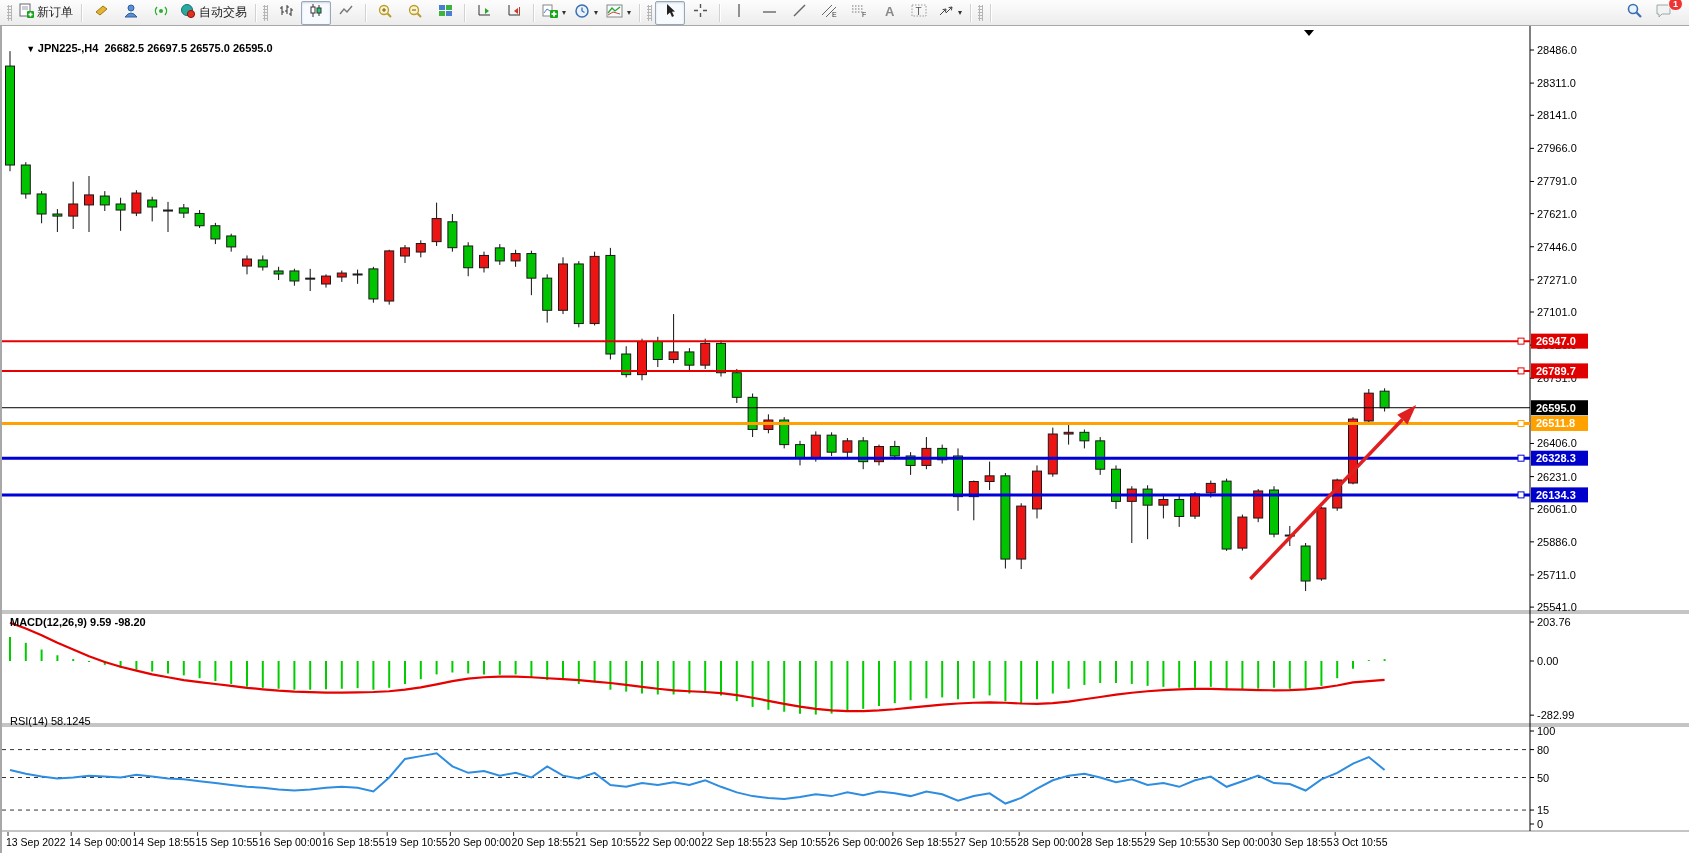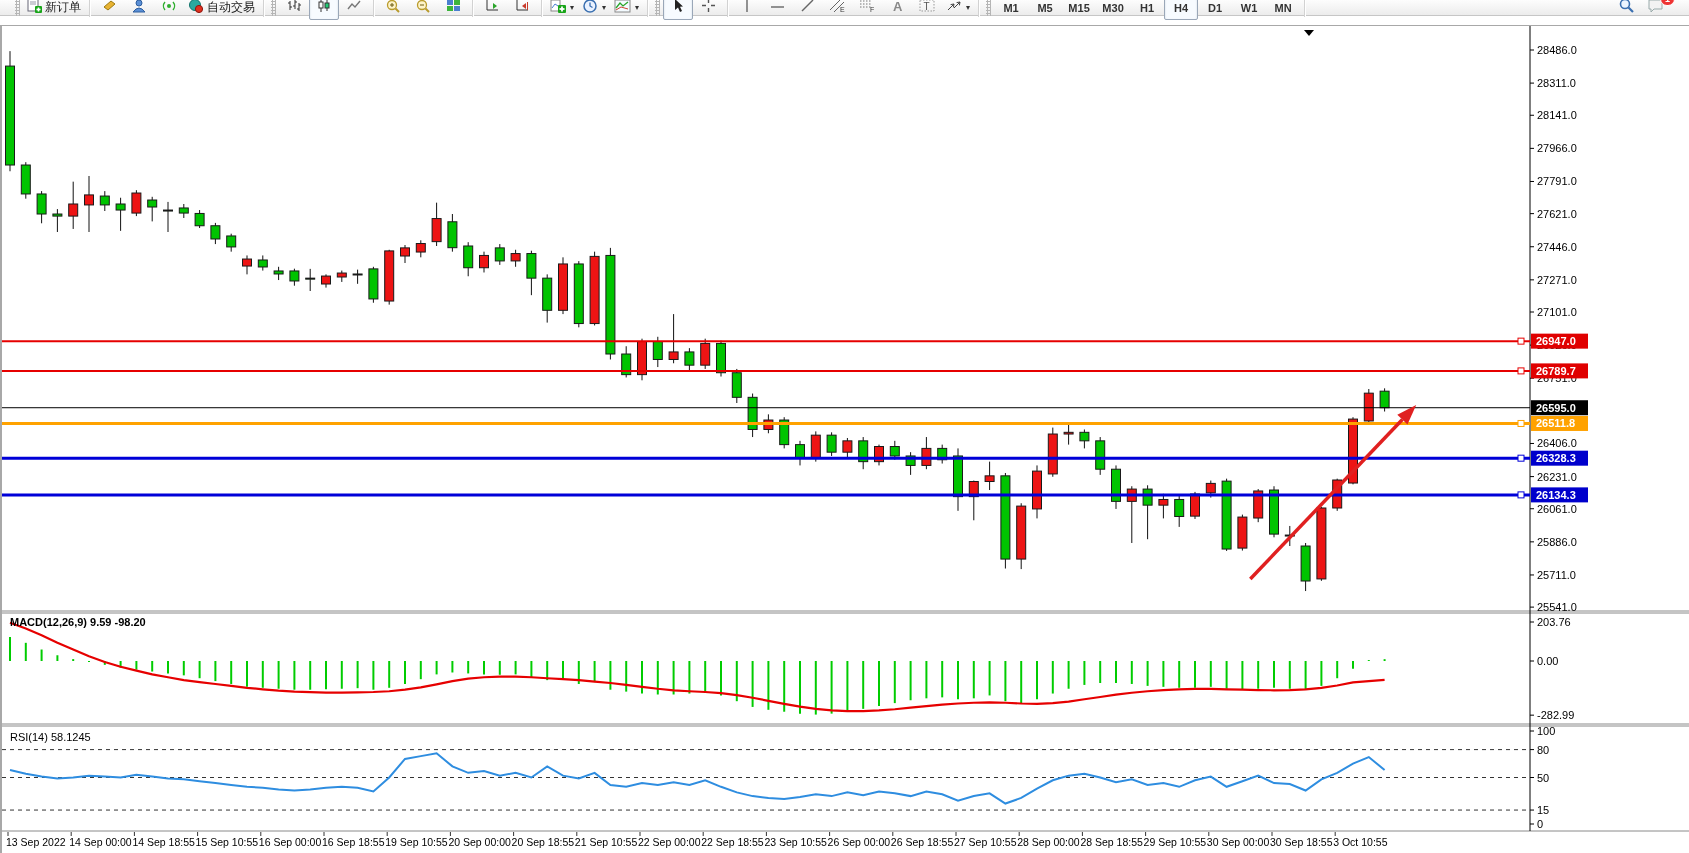--- a/index.html
+++ b/index.html
@@ -1,37 +1,37 @@
 <!DOCTYPE html>
 <html><head>
 <meta charset="utf-8">
 <style>
   html,body{margin:0;padding:0;background:#f0f0f0;font-family:"Liberation Sans",sans-serif;}
   .app{width:1689px;height:853px;position:relative;overflow:hidden;background:#fff;}
   
-  .tb{position:absolute;left:0;top:0;width:1689px;height:16px;background:linear-gradient(#fdfdfd,#ececec);
-      border-bottom:1px solid #c6c6c6;display:flex;align-items:center;box-sizing:border-box;padding:0 12px;}
+  .tb{position:absolute;left:0;top:0;width:1689px;height:26px;background:linear-gradient(#fdfdfd,#ececec);
+      border-bottom:1px solid #c6c6c6;display:flex;align-items:center;box-sizing:border-box;padding:0 4px;}
   .grip{width:5px;height:16px;margin:0 3px;background-image:radial-gradient(#b5b5b5 1px,transparent 1.2px);background-size:3px 3px;}
   .sep{width:1px;height:18px;background:#d2d2d2;box-shadow:1px 0 0 #fff;margin:0 4px;}
   .btn{height:22px;min-width:22px;display:flex;align-items:center;justify-content:center;gap:3px;
        border:1px solid transparent;border-radius:2px;padding:0 3px;cursor:default;}
   .btn.active{border-color:#9aa7b8;background:#f7fbff;box-shadow:inset 0 1px 2px rgba(120,140,160,.35);}
   .btn .lbl{font-size:12px;color:#222;}
   .caret{font-size:8px;color:#333;margin-left:1px;}
   .tf .btn{font-size:11px;font-weight:bold;color:#333;padding:0 5px;}
   .tbright{margin-left:auto;display:flex;align-items:center;}
   .badge{position:absolute;right:-5px;top:-5px;background:#e33;color:#fff;border-radius:8px;
          font-size:9px;font-weight:bold;padding:1px 4px;border:1px solid #fff;}
   
   .chartwin{position:absolute;left:0;top:25px;width:1689px;height:828px;background:#fff;
             border-left:2px solid #a8a8a8;border-top:1px solid #a8a8a8;box-sizing:border-box;}
   .overlay{position:absolute;font-size:11px;color:#000;white-space:pre;z-index:5;}
   #chart-title{left:6px;top:4px;font-weight:bold;}
   #macd-label{left:8px;top:590px;font-weight:bold;}
-  #rsi-label{left:8px;top:705px;}
+  #rsi-label{left:8px;top:689px;}
   svg text{font-family:"Liberation Sans",sans-serif;}
 </style>
 </head>
 <body>
 
 <div class="app">
 
   <div class="tb">
     <div class="grip"></div>
 
@@ -230,51 +230,43 @@
       <span><svg width="16" height="15">
             <path d="M2,12 L8,6 M8,6 l-3.4,0.6 M8,6 l-0.6,3.4" stroke="#444" fill="none"></path>
             <path d="M8,10 L14,4 M14,4 l-3.4,0.6 M14,4 l-0.6,3.4" stroke="#444" fill="none"></path>
           </svg></span>
       <span class="caret">▾</span>
     </div>
 
     <div class="sep"></div>
       <div class="grip"></div>
 
-    <div class="tf" id="tf-group" style="display:flex;align-items:center;">
-        <div class="btn">M1</div>
-        <div class="btn">M5</div>
-        <div class="btn">M15</div>
-        <div class="btn">M30</div>
-        <div class="btn">H1</div>
-        <div class="btn active">H4</div>
-        <div class="btn">D1</div>
-        <div class="btn">W1</div>
-        <div class="btn">MN</div>
-      </div>
 
     <div class="sep"></div>
 
     <div class="tbright">
       <div class="btn">
         <span><svg width="17" height="17">
               <circle cx="7" cy="7" r="4.5" fill="#eaf4ff" stroke="#3a6fb0" stroke-width="1.6"></circle>
               <line x1="10.5" y1="10.5" x2="15" y2="15" stroke="#3a6fb0" stroke-width="2.2"></line>
             </svg></span>
       </div>
       <div class="btn" style="position:relative;margin-right:6px;">
         <span><svg width="18" height="16">
               <path d="M2,2 h13 v9 h-8 l-3,3 v-3 h-2 z" fill="#f2f2f2" stroke="#9aa"></path>
             </svg></span>
         <span class="badge">1</span>
       </div>
     </div>
   </div>
 
   <div class="chartwin">
+    <div class="overlay" id="chart-title">
+      <span style="font-size:9px;">▼ </span><span>JPN225-,H4</span><span>  </span><span>26682.5 26697.5 26575.0 26595.0</span>
+    </div>
     <div class="overlay" id="macd-label">MACD(12,26,9) 9.59 -98.20</div>
     <div class="overlay" id="rsi-label">RSI(14) 58.1245</div>
     <svg id="chart" width="1687" height="827">
         <line x1="0" y1="585" x2="1687" y2="585" stroke="#8a8a8a"></line>
         <line x1="0" y1="587" x2="1687" y2="587" stroke="#8a8a8a"></line>
         <line x1="0" y1="698" x2="1687" y2="698" stroke="#8a8a8a"></line>
         <line x1="0" y1="700" x2="1687" y2="700" stroke="#8a8a8a"></line>
         <line x1="0" y1="805" x2="1687" y2="805" stroke="#8a8a8a"></line>
         <line x1="1528" y1="0" x2="1528" y2="805" stroke="#000" stroke-width="1"></line>
         <line x1="1528" y1="24" x2="1532" y2="24" stroke="#000"></line>

